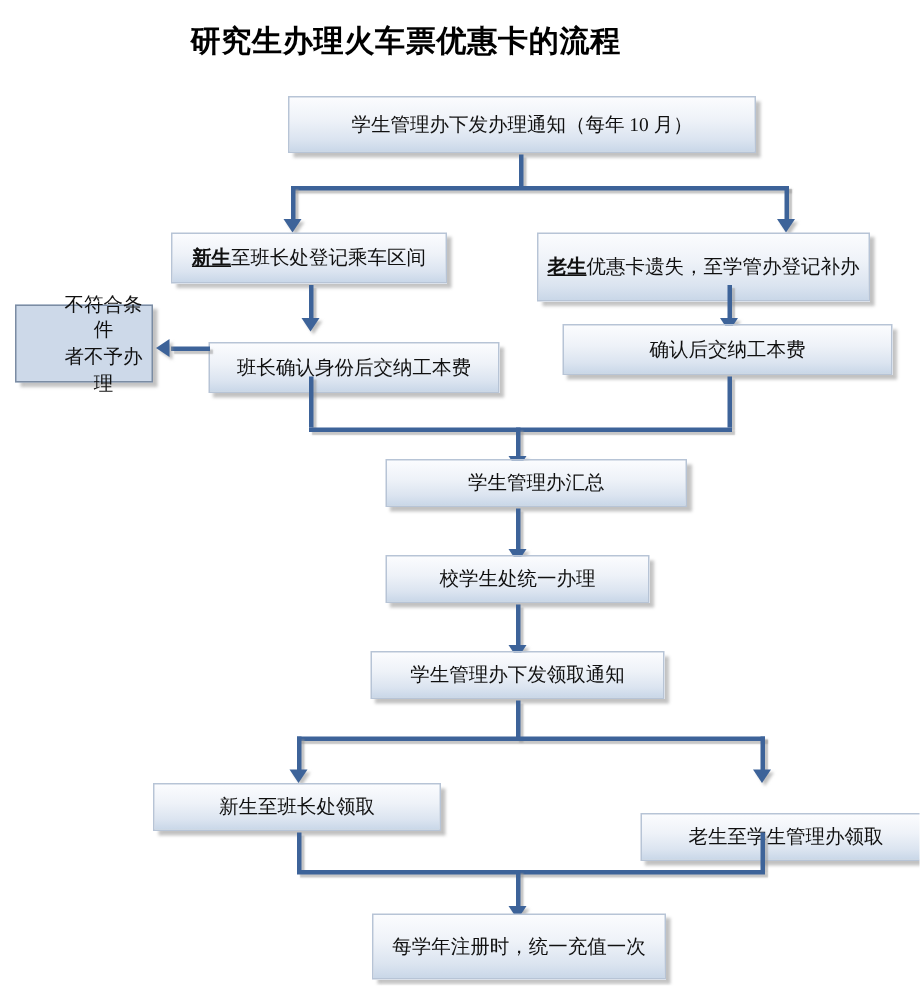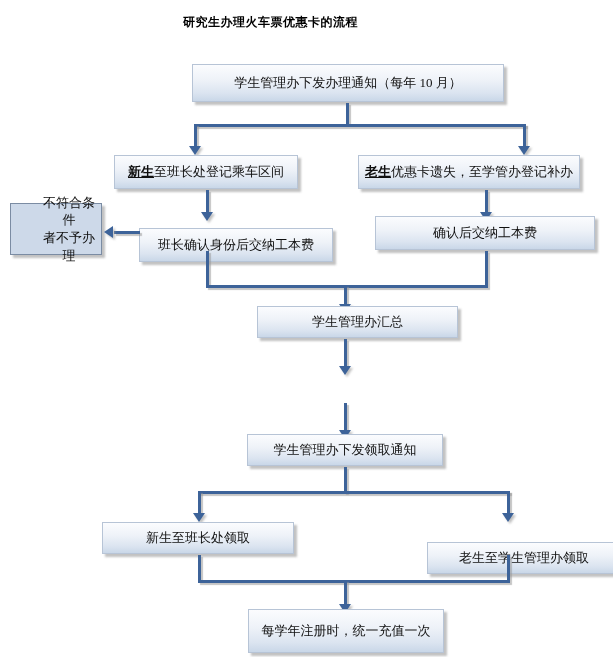--- a/index.html
+++ b/index.html
@@ -9,21 +9,21 @@
     font-family:"Liberation Sans","DejaVu Sans",sans-serif;
     overflow:hidden;
   }
   #stage{position:relative;width:613px;height:657px;}
 
   
   .title{
     position:absolute;
     left:0;top:14px;width:541px;
     text-align:center;
-    font-size:12px;
+    font-size:20px;
     font-weight:bold;
     color:#000;
     letter-spacing:0.5px;
     font-family:"DejaVu Sans","Liberation Sans",sans-serif;
   }
 
   
   .node{
     position:absolute;
     box-sizing:border-box;
@@ -92,21 +92,21 @@
   <div class="hline" style="left:194px;top:124px;width:332px;"></div>
   <div class="vline" style="left:194px;top:124px;height:23px;"></div>
   <div class="arrow-down" style="left:189px;top:146px;"></div>
   <div class="vline" style="left:523px;top:124px;height:23px;"></div>
   <div class="arrow-down" style="left:518px;top:146px;"></div>
 
   <div class="node" style="left:114px;top:155px;width:184px;height:34px;">
     <span><span class="em">新生</span><span>至班长处登记乘车区间</span></span>
   </div>
 
-  <div class="node" style="left:358px;top:155px;width:222px;height:34px;">
+  <div class="node" style="left:358px;top:155px;width:222px;height:46px;">
     <span><span class="em">老生</span><span>优惠卡遗失，至学管办登记补办</span></span>
   </div>
 
   <div class="vline" style="left:206px;top:190px;height:23px;"></div>
   <div class="arrow-down" style="left:201px;top:212px;"></div>
 
   <div class="vline" style="left:485px;top:190px;height:23px;"></div>
   <div class="arrow-down" style="left:480px;top:212px;"></div>
 
   <div class="node flat" style="left:10px;top:203px;width:92px;height:52px;flex-direction:column;">
@@ -131,20 +131,23 @@
   <div class="vline" style="left:344px;top:285px;height:21px;"></div>
   <div class="arrow-down" style="left:339px;top:304px;"></div>
 
   <div class="node" style="left:257px;top:306px;width:201px;height:32px;">
     <span>学生管理办汇总</span>
   </div>
 
   <div class="vline" style="left:344px;top:339px;height:28px;"></div>
   <div class="arrow-down" style="left:339px;top:366px;"></div>
 
+  <div class="node" style="left:257px;top:370px;width:176px;height:32px;">
+    <span>校学生处统一办理</span>
+  </div>
 
   <div class="vline" style="left:344px;top:403px;height:28px;"></div>
   <div class="arrow-down" style="left:339px;top:430px;"></div>
 
   <div class="node" style="left:247px;top:434px;width:196px;height:32px;">
     <span>学生管理办下发领取通知</span>
   </div>
 
   <div class="vline" style="left:344px;top:467px;height:26px;"></div>
   <div class="hline" style="left:198px;top:491px;width:312px;"></div>

